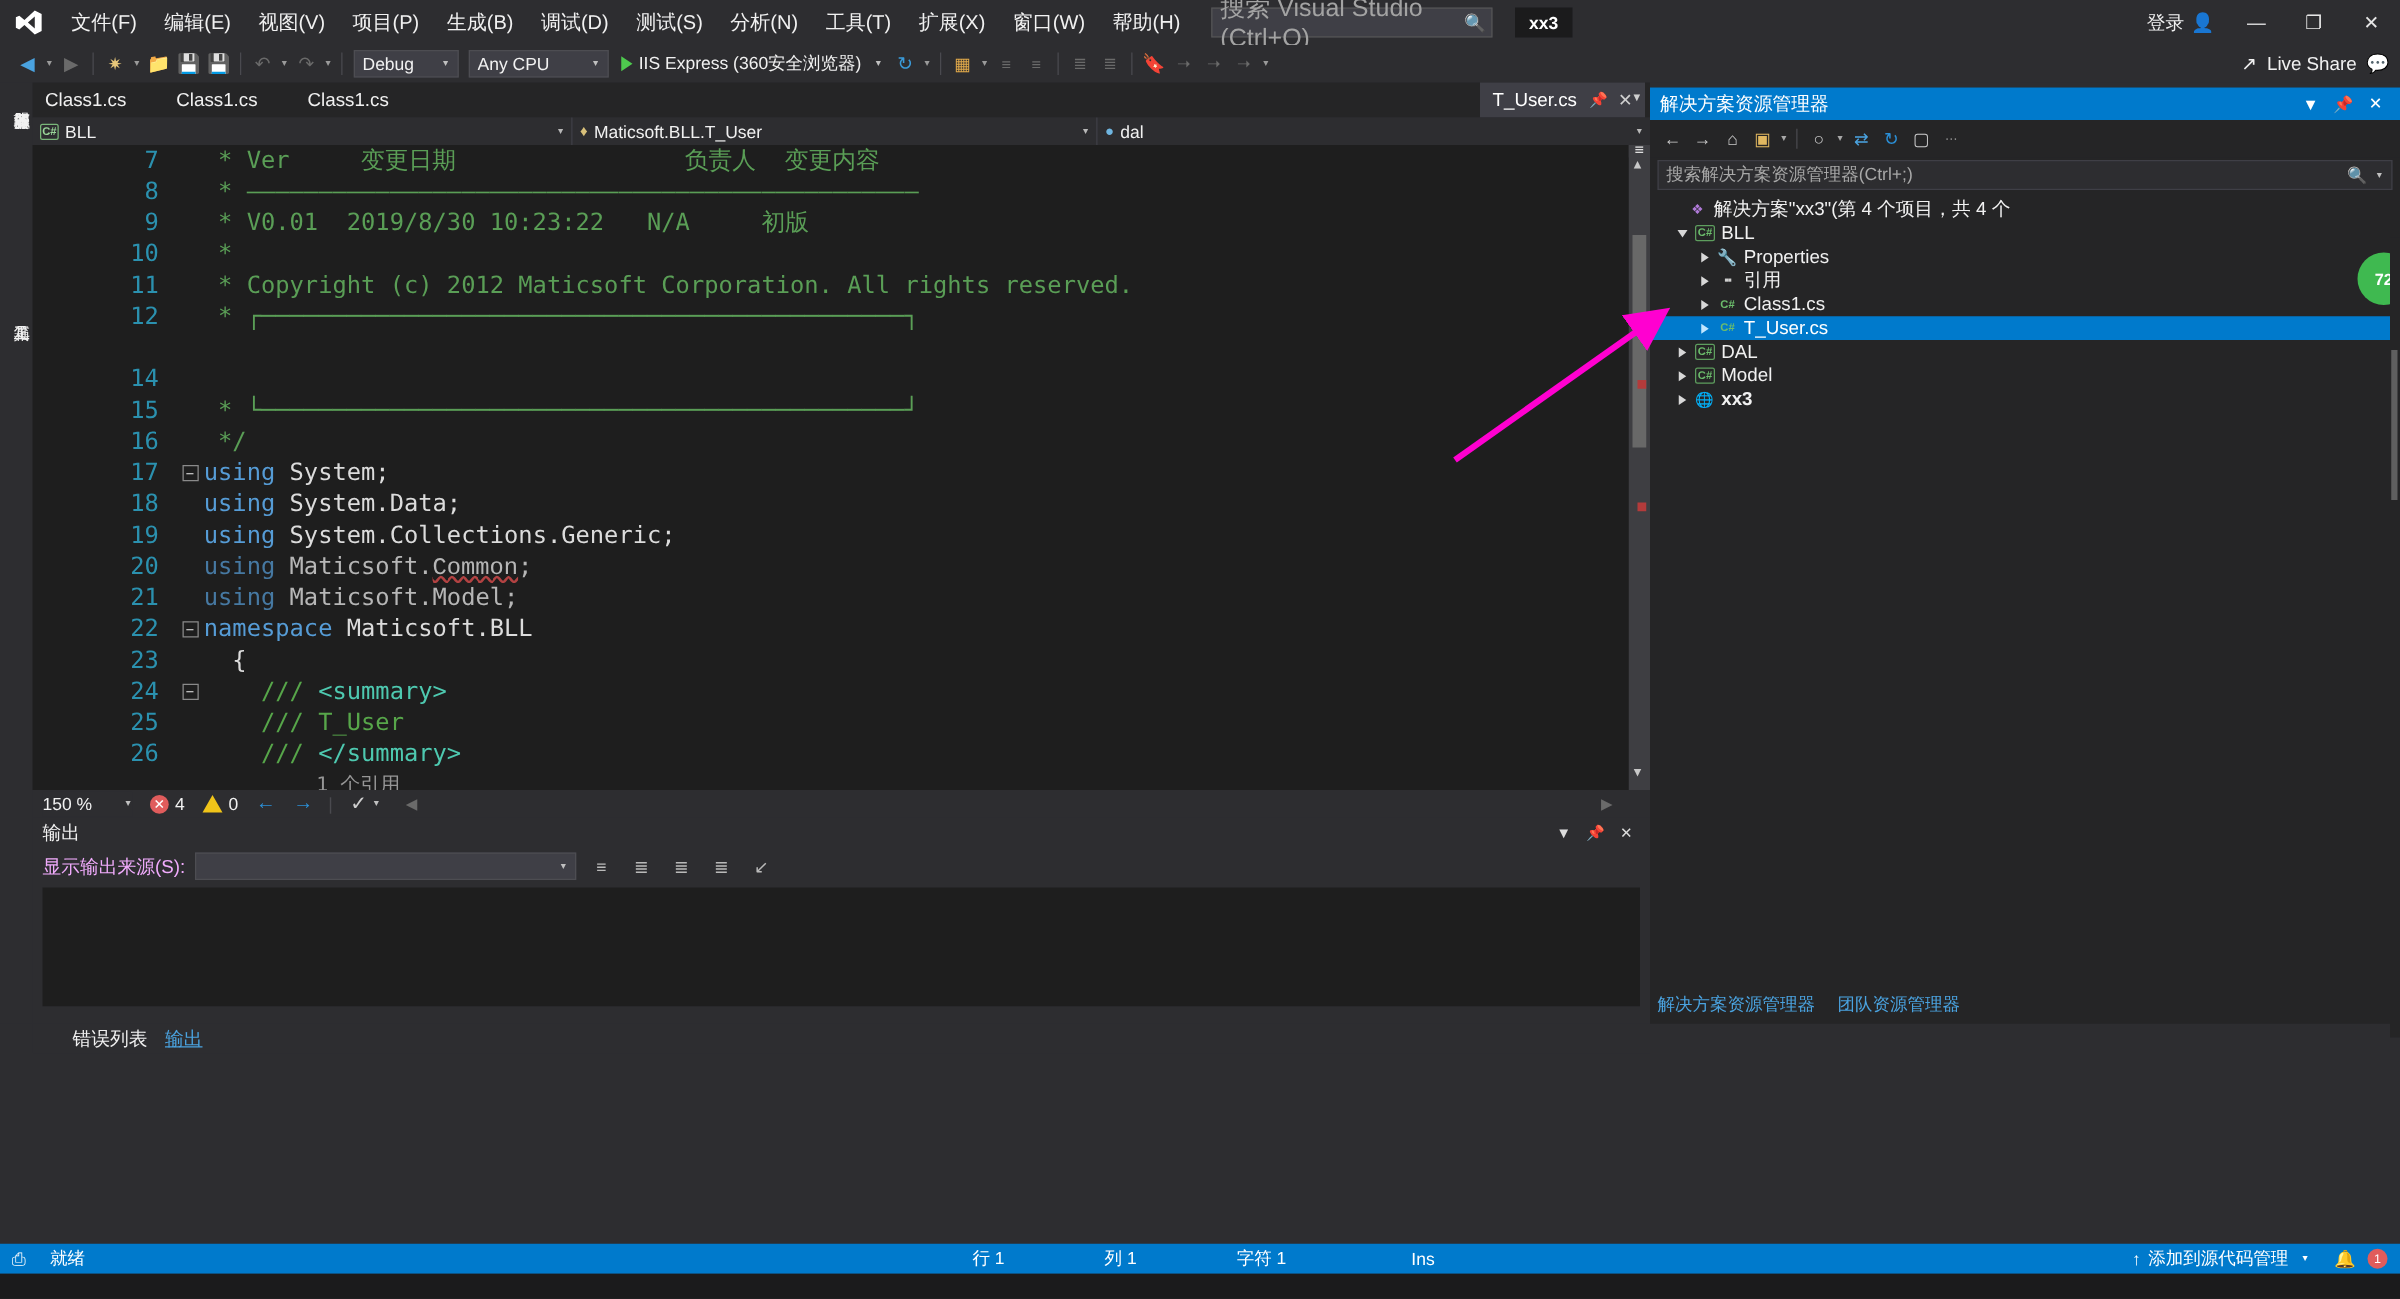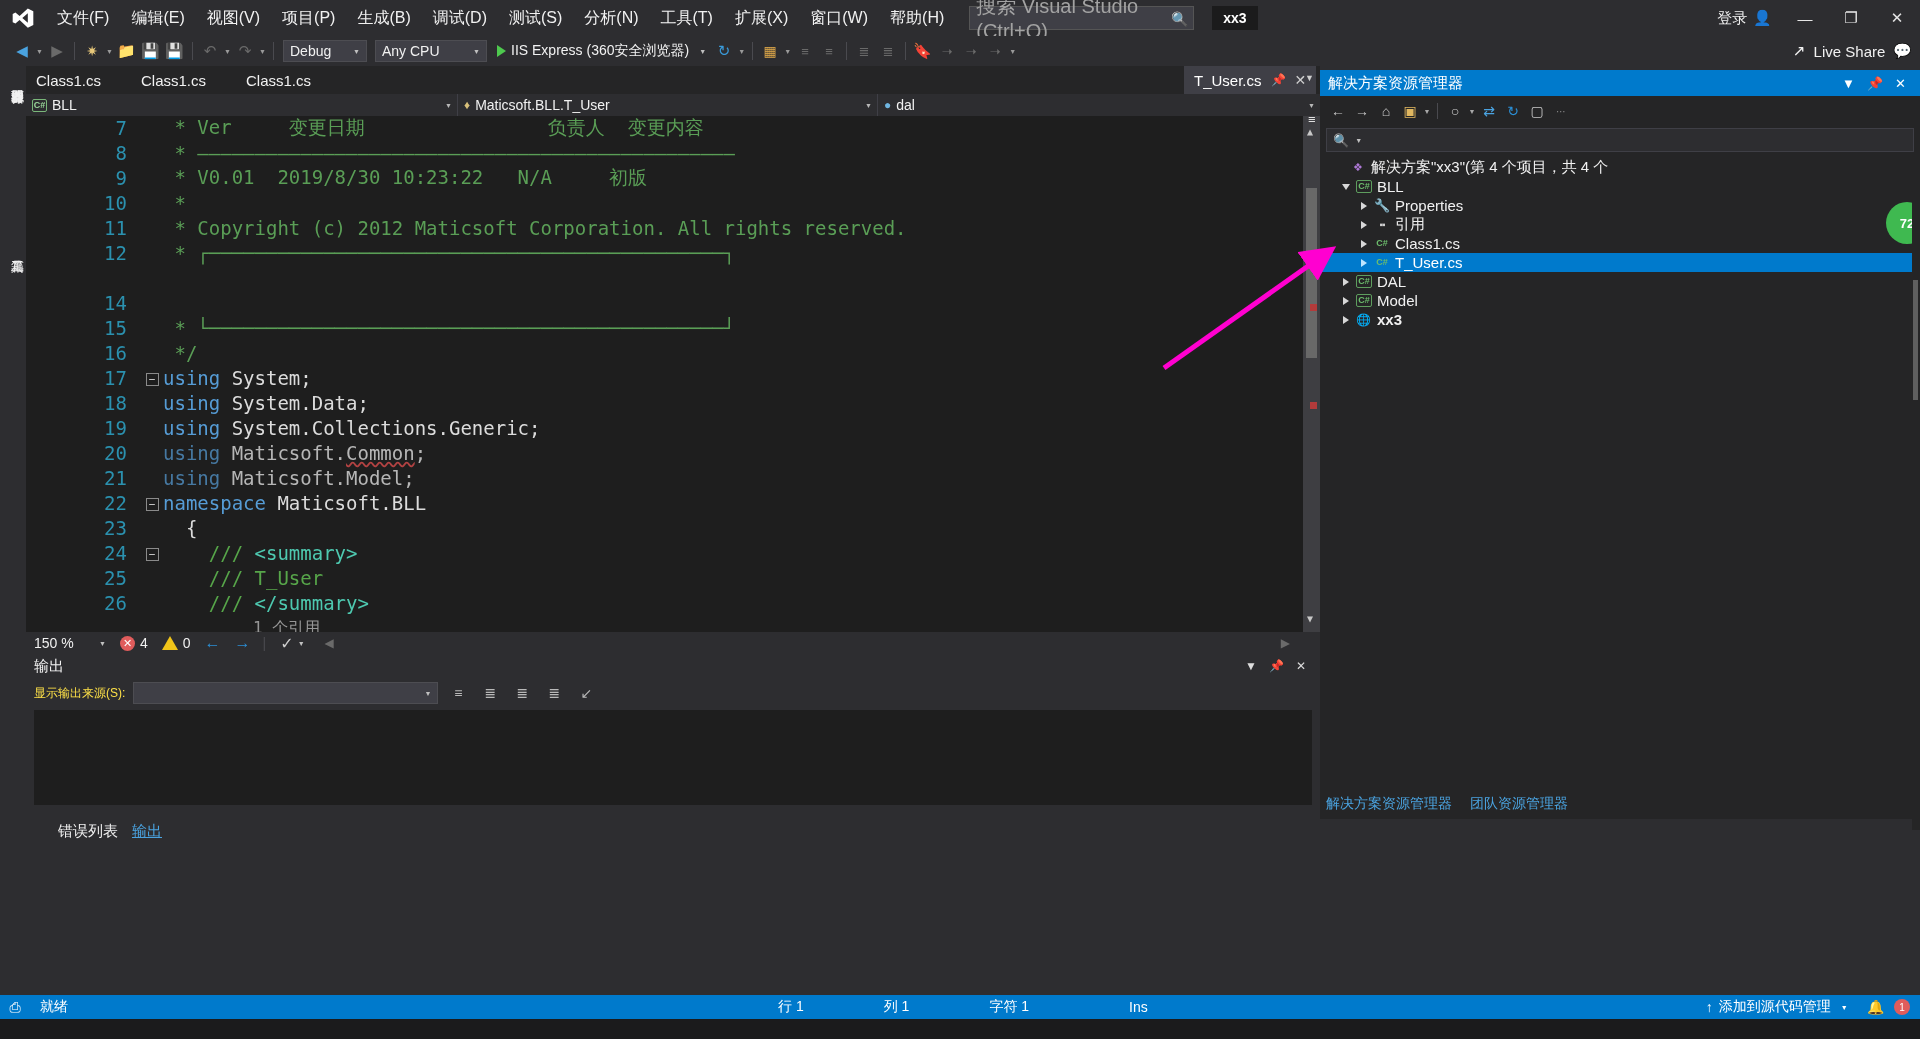--- a/index.html
+++ b/index.html
@@ -100,21 +100,21 @@
   .ctext { font-size:19px; white-space:pre; letter-spacing:0px; }
   .c-com { color:#5a9e56; }
   .c-kw  { color:#569cd6; }
   .c-txt { color:#dcdcdc; }
   .c-grn { color:#57a64a; }
   .c-tealtag { color:#4ec9b0; }
   .box-expand {
     display:inline-flex; width:13px; height:13px; border:1px solid #8a8a8a; color:#cfcfcf;
     align-items:center; justify-content:center; font-size:11px; line-height:1; background:#1e1e1e;
   }
-  .squiggle { text-decoration: underline wavy #d84b4b; text-decoration-skip-ink:none;}
+  .squiggle { text-decoration: underline wavy #d84b4b; text-decoration-skip-ink:none;font-family:Liberation Mono, monospace;}
   .refline { font-size:16px; color:#969696; }
 
   
   .ed-scroll { position:absolute; right:0; top:0; width:17px; height:516px; background:#3e3e42; }
   .ed-scroll .thumb { position:absolute; left:3px; top:72px; width:11px; height:170px; background:#686868; }
   .ed-scroll .up { position:absolute; left:4px; top:10px; font-size:10px; color:#c8c8c8; }
   .ed-scroll .dn { position:absolute; left:4px; bottom:8px; font-size:10px; color:#c8c8c8; }
   .ed-mark { position:absolute; right:3px; width:7px; height:7px; background:#b33b3b; }
   .ed-splitter { position:absolute; right:0; top:-6px; width:17px; height:16px; background:#3e3e42;
                  display:flex; align-items:center; justify-content:center; color:#e0e0e0; font-size:12px; }
@@ -132,21 +132,21 @@
   .warn-ico { width:0;height:0;border-left:8px solid transparent;border-right:8px solid transparent;border-bottom:14px solid #f0c419;position:relative;}
   .es-group { display:flex; align-items:center; gap:5px; margin-left:14px; }
   .es-nav { color:#2b8fd6; font-size:16px; margin-left:14px; }
 
   
   .outpane { position:absolute; left:26px; top:654px; width:1294px; height:165px; background:#2d2d30; }
   .outhdr { height:24px; display:flex; align-items:center; padding:0 8px; font-size:15px; color:#f1f1f1; }
   .outhdr .sp { flex:1; }
   .outhdr .ic { padding:0 6px; font-size:12px; color:#ddd; }
   .outbar { height:30px; display:flex; align-items:center; padding-left:8px; gap:8px; }
-  .outbar .lbl { font-size:12px; color:#fde047; }
+  .outbar .lbl { font-size:15px; color:#f0abfc; }
   .outcombo { width:305px; height:22px; background:#3f3f46; border:1px solid #4d4d52; display:flex; align-items:center; padding:0 6px;}
   .outcombo .oa { margin-left:auto; font-size:7px; color:#c0c0c0; }
   .out-ic { width:24px;height:24px;display:flex;align-items:center;justify-content:center;color:#b9b9b9;font-size:14px;}
   .outbody { position:absolute; left:8px; top:56px; width:1278px; height:95px; background:#1e1e1e; }
 
   .outtabs { position:absolute; left:26px; top:819px; width:1294px; height:24px; background:#2d2d30; display:flex; align-items:center; gap:14px; padding-left:32px; }
   .outtab { font-size:15px; color:#f1f1f1; }
   .outtab.sel { color:#4aa3e0; text-decoration:underline; }
 
   
@@ -545,20 +545,21 @@
       <span class="se-cap">▼</span>
       <span class="se-sep"></span>
       <span class="se-tb">○</span>
       <span class="se-cap">▼</span>
       <span class="se-tb" style="color:#4aa3e0;">⇄</span>
       <span class="se-tb" style="color:#2b8fd6;">↻</span>
       <span class="se-tb">▢</span>
       <span class="se-tb" style="color:#8a8a8a;font-size:10px;">⋯</span>
     </div>
     <div class="se-search">
+      <span class="p">搜索解决方案资源管理器(Ctrl+;)</span>
       <span style="font-size:13px;color:#d0d0d0;">🔍</span>
       <span style="font-size:7px;color:#c0c0c0;margin-left:6px;">▼</span>
     </div>
 
     <div class="se-tree">
       <div class="trow" style="padding-left:12px;">
         <span class="tw"></span>
         <span class="ti">
             <span class="sln-ico">❖</span>
           </span>

